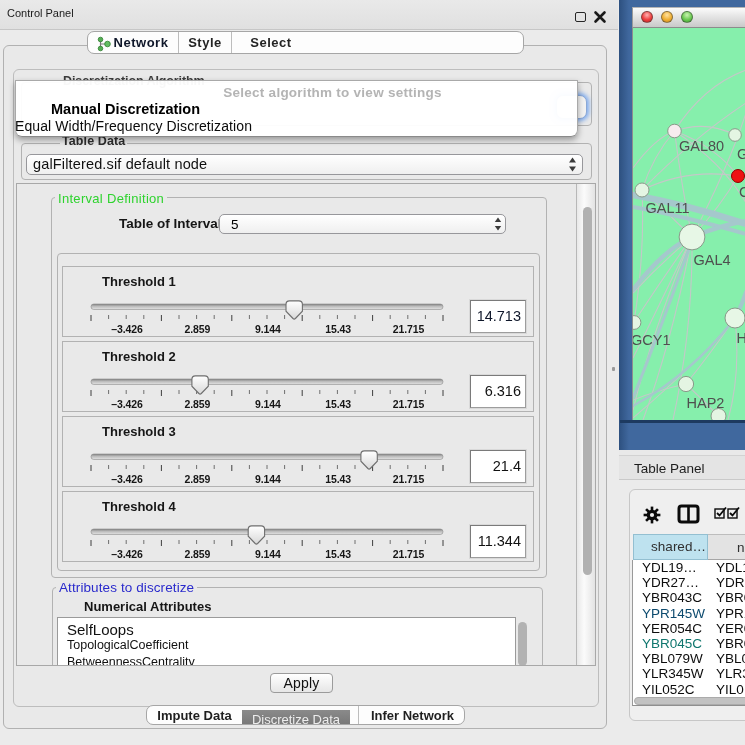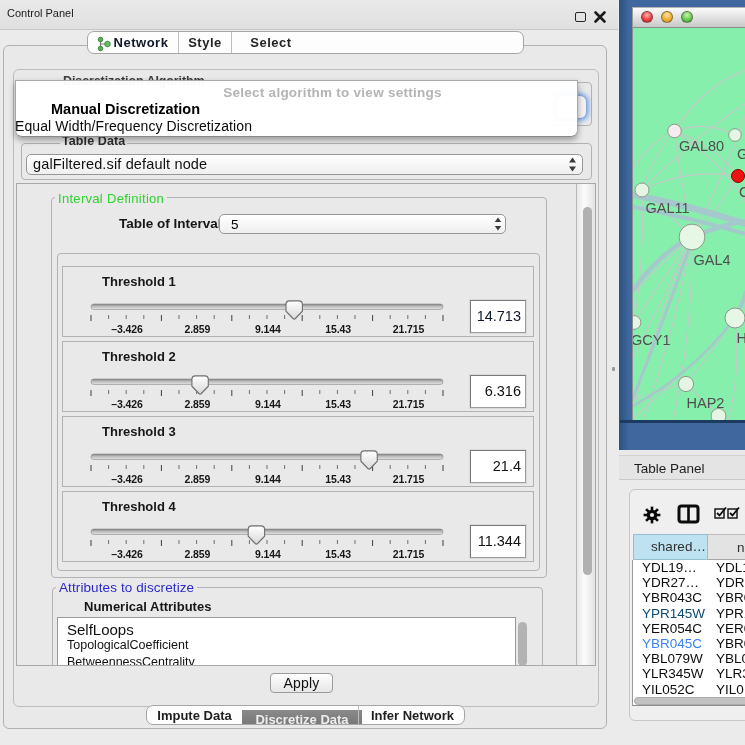--- a/index.html
+++ b/index.html
@@ -244,21 +244,21 @@
 <div class="tb" style="left:31px;top:414.5px;font-size:13px;letter-spacing:0;">Numerical Attributes</div>
 <div style="position:absolute;left:40px;top:433px;width:459px;height:52px;background:#fff;border:1px solid #9a9a9a;"></div>
 <div style="position:absolute;left:50px;top:436.5px;font-size:15px;color:#111;">SelfLoops</div>
 <div style="position:absolute;left:50px;top:453.6px;font-size:12.5px;color:#111;">TopologicalCoefficient</div>
 <div style="position:absolute;left:50px;top:470.8px;font-size:12.5px;color:#111;">BetweennessCentrality</div>
 <div style="position:absolute;left:501px;top:438px;width:9px;height:44px;border-radius:4.5px;background:#b2b2b2;"></div>
 </div>
 <div class="abs" style="left:270px;top:673px;width:63px;height:20px;border:1px solid #9b9b9b;border-radius:4px;background:linear-gradient(#ffffff,#e6e6e6);font-size:14px;letter-spacing:0.2px;color:#111;text-align:center;line-height:18px;">Apply</div>
 <div class="abs" style="left:146px;top:705px;width:319px;height:20px;border:1px solid #a6a6a6;border-radius:7px;background:#fdfdfd;overflow:hidden;">
 <div style="position:absolute;left:0px;top:0;width:95px;height:20px;color:#1f1f1f;font-size:13px;font-weight:bold;text-align:center;line-height:19px;">Impute Data</div>
-<div style="position:absolute;left:95px;top:4px;width:120px;height:20px;background:linear-gradient(#8a8a8a,#717171);color:#ededed;font-size:13px;font-weight:bold;text-align:center;line-height:19px;">Discretize Data</div>
+<div style="position:absolute;left:95px;top:4px;width:108px;height:20px;background:linear-gradient(#8a8a8a,#717171);color:#ededed;font-size:13px;font-weight:normal;text-align:center;line-height:19px;">Discretize Data</div>
 <div style="position:absolute;left:211px;top:0;width:108px;height:20px;color:#1f1f1f;border-left:1px solid #bdbdbd;font-size:13px;font-weight:bold;text-align:center;line-height:19px;">Infer Network</div>
 </div>
 <div class="abs" style="left:612px;top:367px;width:3px;height:4px;background:#9a9a9a;border-radius:1px;"></div>
 <div class="abs" style="left:15px;top:80px;width:563px;height:57px;background:rgba(255,255,255,0.96);border:1px solid #a9a9a9;border-bottom-color:#8a8a8a;border-radius:1px 1px 7px 7px;box-shadow:0 3px 6px rgba(0,0,0,0.35);z-index:5;"></div>
 <div class="abs tb" style="left:15px;top:85px;width:563px;text-align:center;font-size:13.5px;letter-spacing:0.25px;color:#b4b4b4;z-index:6;">Select algorithm to view settings</div>
 <div class="abs tb" style="left:15px;top:101px;font-size:14.5px;letter-spacing:0;color:#000;z-index:6;">Manual Discretization</div>
 <div class="abs" style="left:15px;top:117.5px;font-size:14px;letter-spacing:0.1px;color:#0a0a0a;z-index:6;">Equal Width/Frequency Discretization</div>
 <div class="abs" style="left:619px;top:0;width:126px;height:450px;background:linear-gradient(90deg,#2d507f,#40689e 10px,#40689e);"></div>
 <div class="abs" style="left:620px;top:420px;width:125px;height:3px;background:#1d3a60;"></div>
 <div class="abs" style="left:632px;top:7px;width:113px;height:21px;background:linear-gradient(#fbfbfb,#c9c9c9);border-top:1px solid #b5b5b5;border-bottom:1px solid #8c8c8c;border-left:1px solid #9a9a9a;"></div>
@@ -365,21 +365,21 @@
 <div style="position:absolute;left:9px;top:0.0px;font-size:13.5px;color:#0d0d0d;">YDL19…</div>
 <div style="position:absolute;left:83px;top:0.0px;font-size:13.5px;color:#0d0d0d;white-space:nowrap;">YDL1</div>
 <div style="position:absolute;left:9px;top:15.2px;font-size:13.5px;color:#0d0d0d;">YDR27…</div>
 <div style="position:absolute;left:83px;top:15.2px;font-size:13.5px;color:#0d0d0d;white-space:nowrap;">YDR2</div>
 <div style="position:absolute;left:9px;top:30.4px;font-size:13.5px;color:#0d0d0d;">YBR043C</div>
 <div style="position:absolute;left:83px;top:30.4px;font-size:13.5px;color:#0d0d0d;white-space:nowrap;">YBR0</div>
 <div style="position:absolute;left:9px;top:45.6px;font-size:13.5px;color:#0c4a6e;">YPR145W</div>
 <div style="position:absolute;left:83px;top:45.6px;font-size:13.5px;color:#0d0d0d;white-space:nowrap;">YPR1</div>
 <div style="position:absolute;left:9px;top:60.8px;font-size:13.5px;color:#0d0d0d;">YER054C</div>
 <div style="position:absolute;left:83px;top:60.8px;font-size:13.5px;color:#0d0d0d;white-space:nowrap;">YER0</div>
-<div style="position:absolute;left:9px;top:76.0px;font-size:13.5px;color:#3b82f6;">YBR045C</div>
+<div style="position:absolute;left:9px;top:76.0px;font-size:13.5px;color:#0f766e;">YBR045C</div>
 <div style="position:absolute;left:83px;top:76.0px;font-size:13.5px;color:#0d0d0d;white-space:nowrap;">YBR0</div>
 <div style="position:absolute;left:9px;top:91.2px;font-size:13.5px;color:#0d0d0d;">YBL079W</div>
 <div style="position:absolute;left:83px;top:91.2px;font-size:13.5px;color:#0d0d0d;white-space:nowrap;">YBL0</div>
 <div style="position:absolute;left:9px;top:106.4px;font-size:13.5px;color:#0d0d0d;">YLR345W</div>
 <div style="position:absolute;left:83px;top:106.4px;font-size:13.5px;color:#0d0d0d;white-space:nowrap;">YLR3</div>
 <div style="position:absolute;left:9px;top:121.6px;font-size:13.5px;color:#0d0d0d;">YIL052C</div>
 <div style="position:absolute;left:83px;top:121.6px;font-size:13.5px;color:#0d0d0d;white-space:nowrap;">YIL0</div>
 </div>
 <div class="abs" style="left:634px;top:697px;width:115px;height:8px;border-radius:4px;background:#c2c2c2;border:1px solid #ababab;"></div>
 </body></html>

